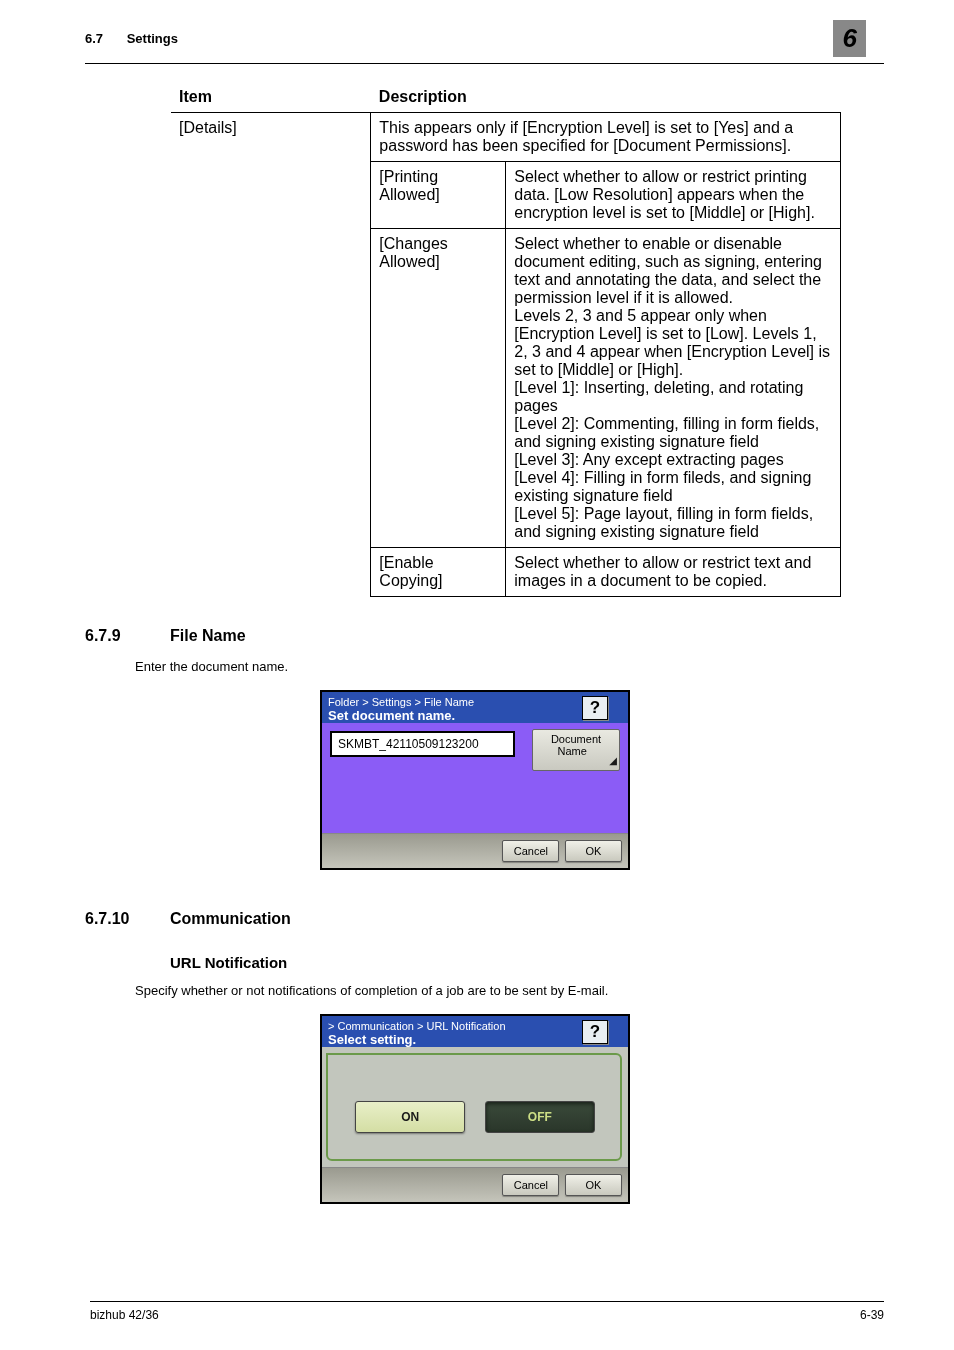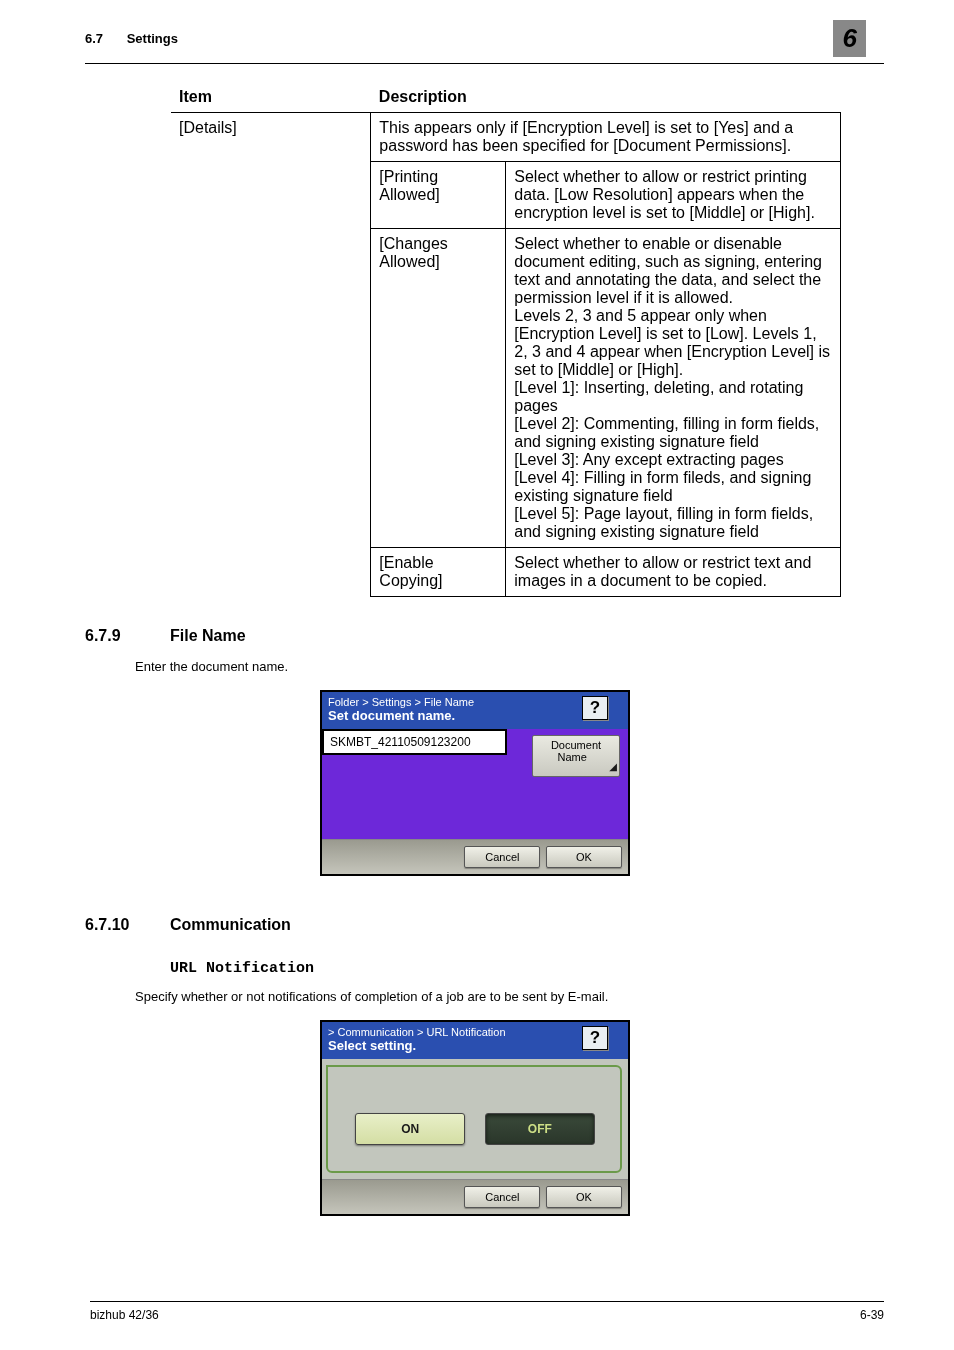--- a/index.html
+++ b/index.html
@@ -77,40 +77,39 @@
   .section-title {
     font-weight: bold;
     font-size: 16px;
   }
   .subsection-title {
     font-weight: bold;
     font-size: 15px;
     margin-left: 85px;
     margin-top: 26px;
     margin-bottom: 12px;
-    font-family: Liberation Mono, monospace;
   }
   .body-text {
     margin-left: 50px;
     font-size: 13px;
     margin-bottom: 16px;
   }
 
   
   .lcd-panel {
     width: 310px;
     margin-left: 235px;
     border: 2px solid #000;
     background: #c1c5bc;
     font-family: Arial, sans-serif;
   }
   .lcd-header {
     background: #2a4fb0;
     color: #fff;
-    padding: 4px 6px 6px 6px;
+    padding: 4px 6px 0 6px;
     font-size: 12px;
     position: relative;
   }
   .lcd-breadcrumb { font-size: 11px; }
   .lcd-title { font-weight: bold; font-size: 13px; }
   .help-btn {
     position: absolute;
     right: 20px;
     top: 4px;
     width: 26px;
@@ -118,22 +117,22 @@
     background: #e9eef2;
     border: 1px solid #000;
     color: #000;
     font-weight: bold;
     font-size: 17px;
     text-align: center;
     line-height: 22px;
     box-shadow: 1px 1px 0 #888;
   }
   .lcd-body {
-    background: #6d28d9;
-    padding: 0;
+    background: #8b5cf6;
+    padding: 8px;
     min-height: 110px;
     position: relative;
   }
   .filename-input {
     background: #fff;
     border: 2px solid #000;
     padding: 4px 6px;
     font-size: 12px;
     width: 185px;
     display: inline-block;
@@ -163,21 +162,21 @@
     text-align: right;
     border-top: 1px solid #888;
   }
   .lcd-btn {
     display: inline-block;
     background: linear-gradient(#f0f0e8, #c9c9be);
     border: 1px solid #555;
     border-radius: 2px;
     font-size: 11px;
     padding: 4px 5px;
-    width: 76px;
+    width: 57px;
     text-align: center;
     margin-left: 2px;
     box-shadow: 0 1px 1px rgba(0,0,0,0.3);
   }
   .lcd-body2 {
     background: #c2c6bd;
     min-height: 120px;
     position: relative;
     padding: 30px 10px 10px 10px;
   }

